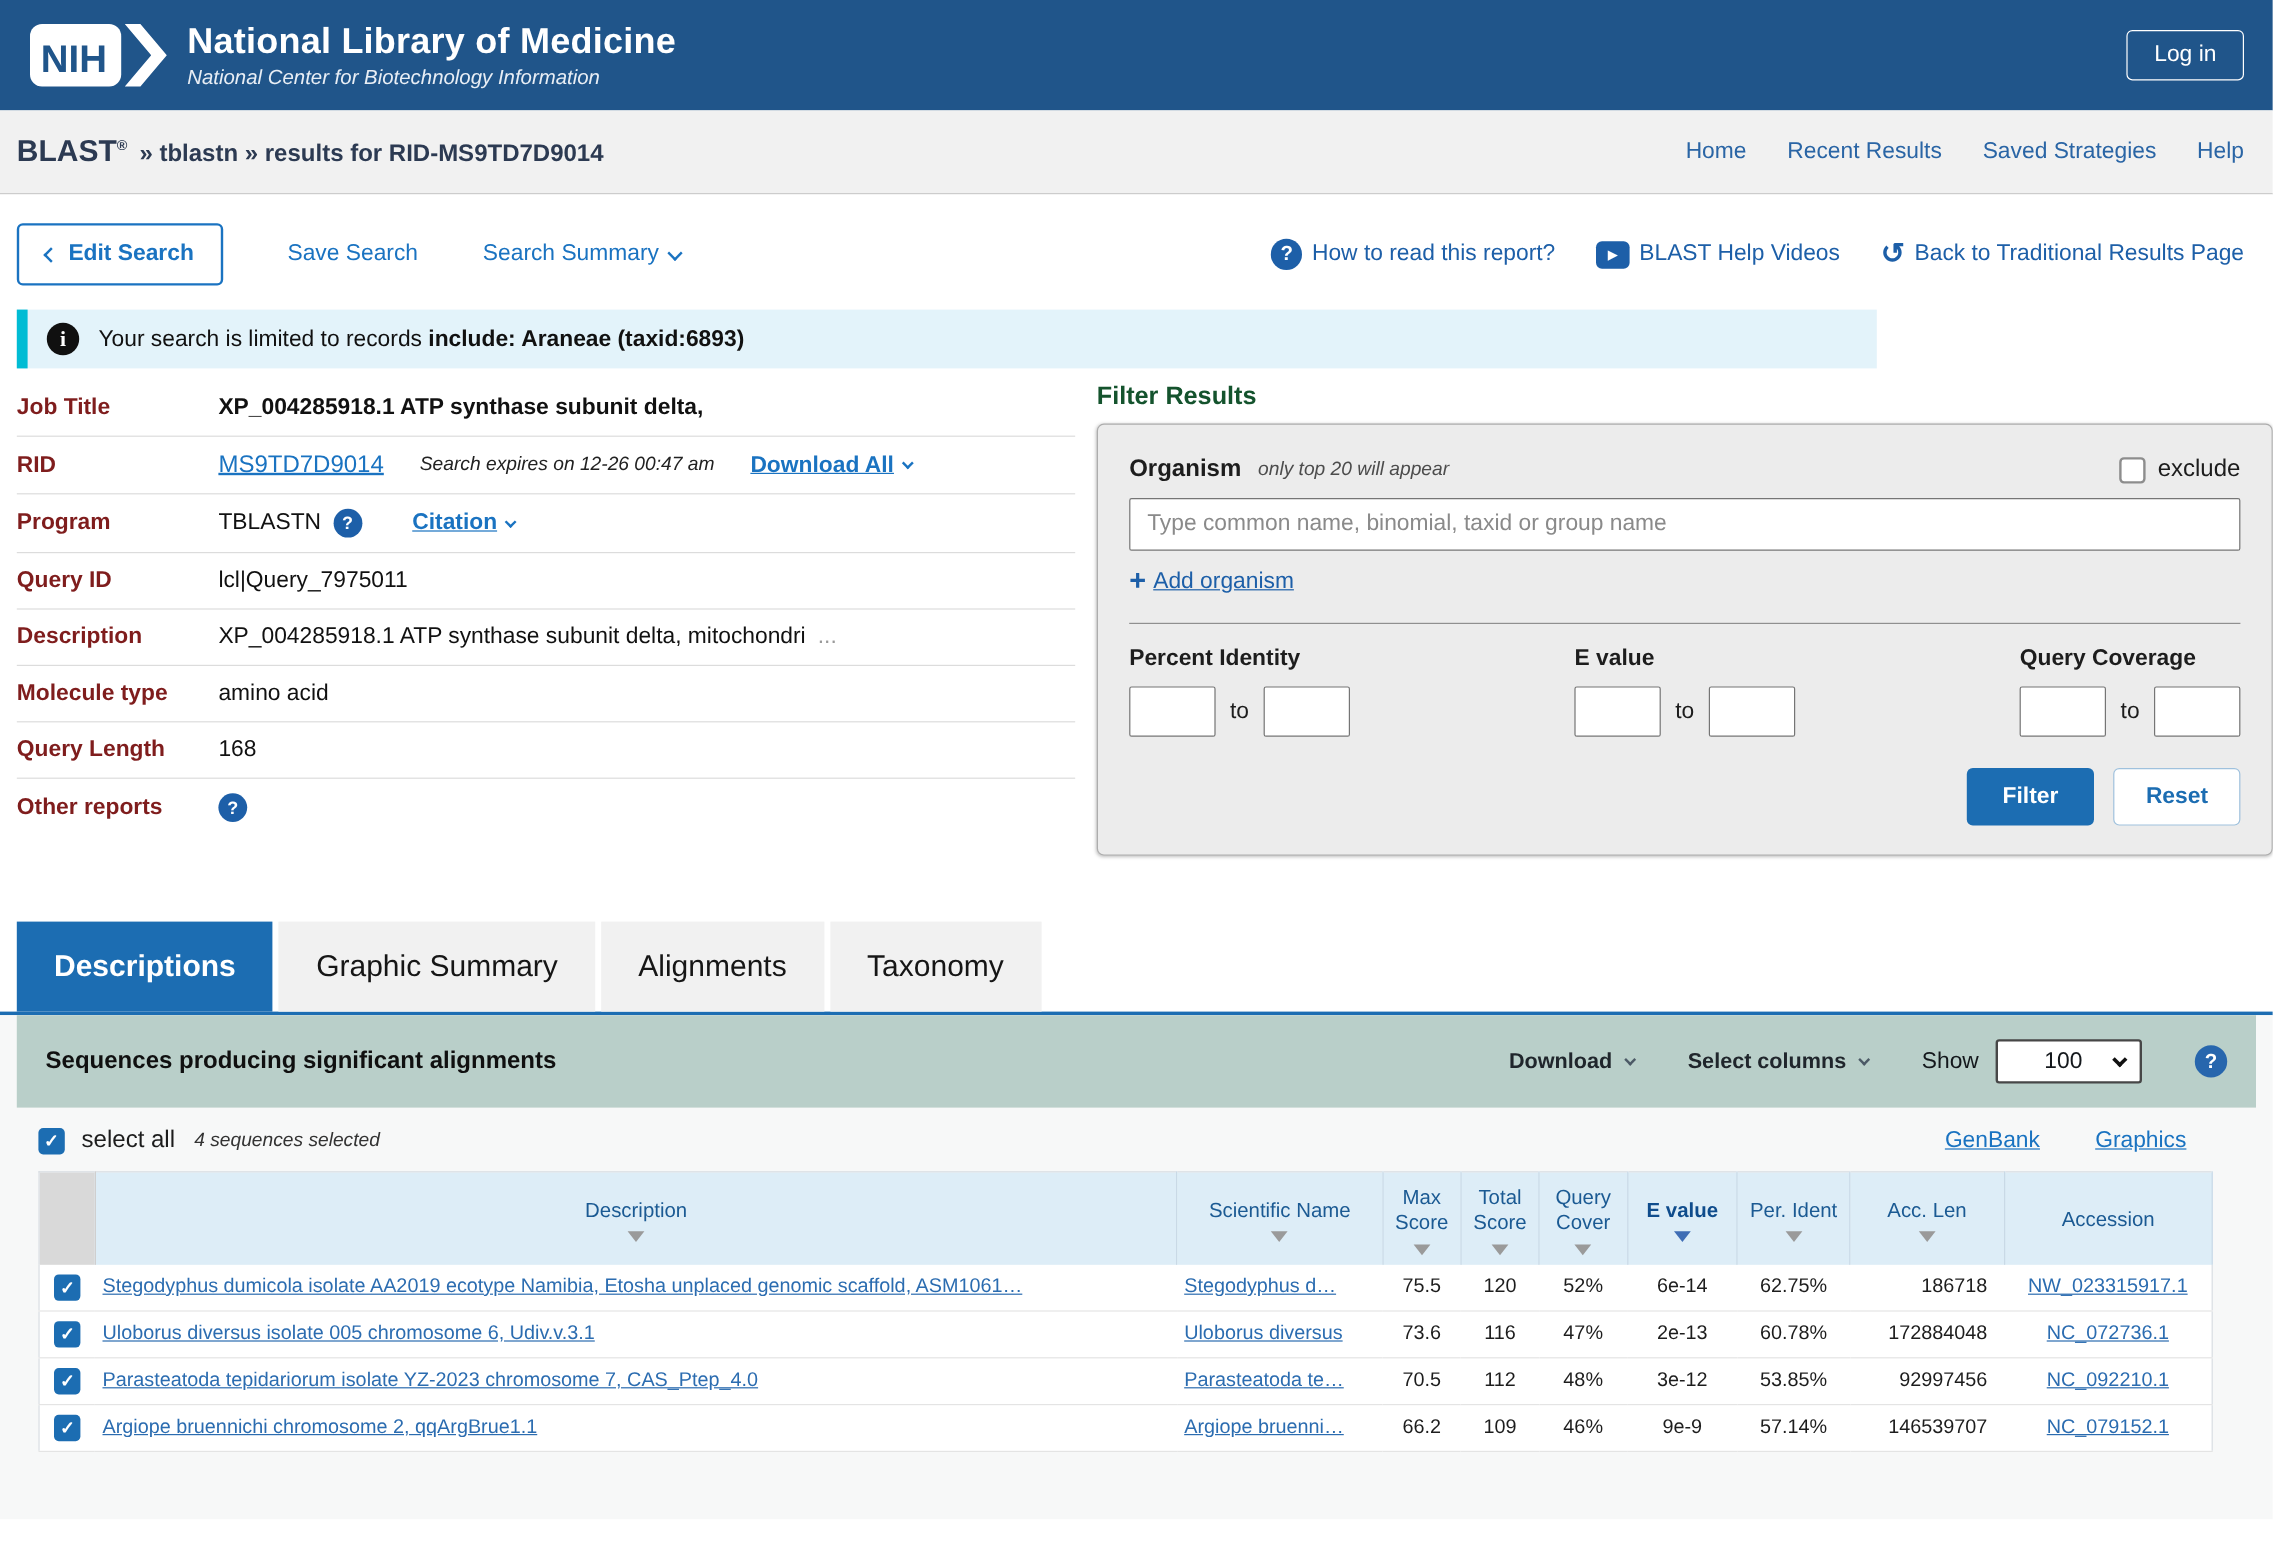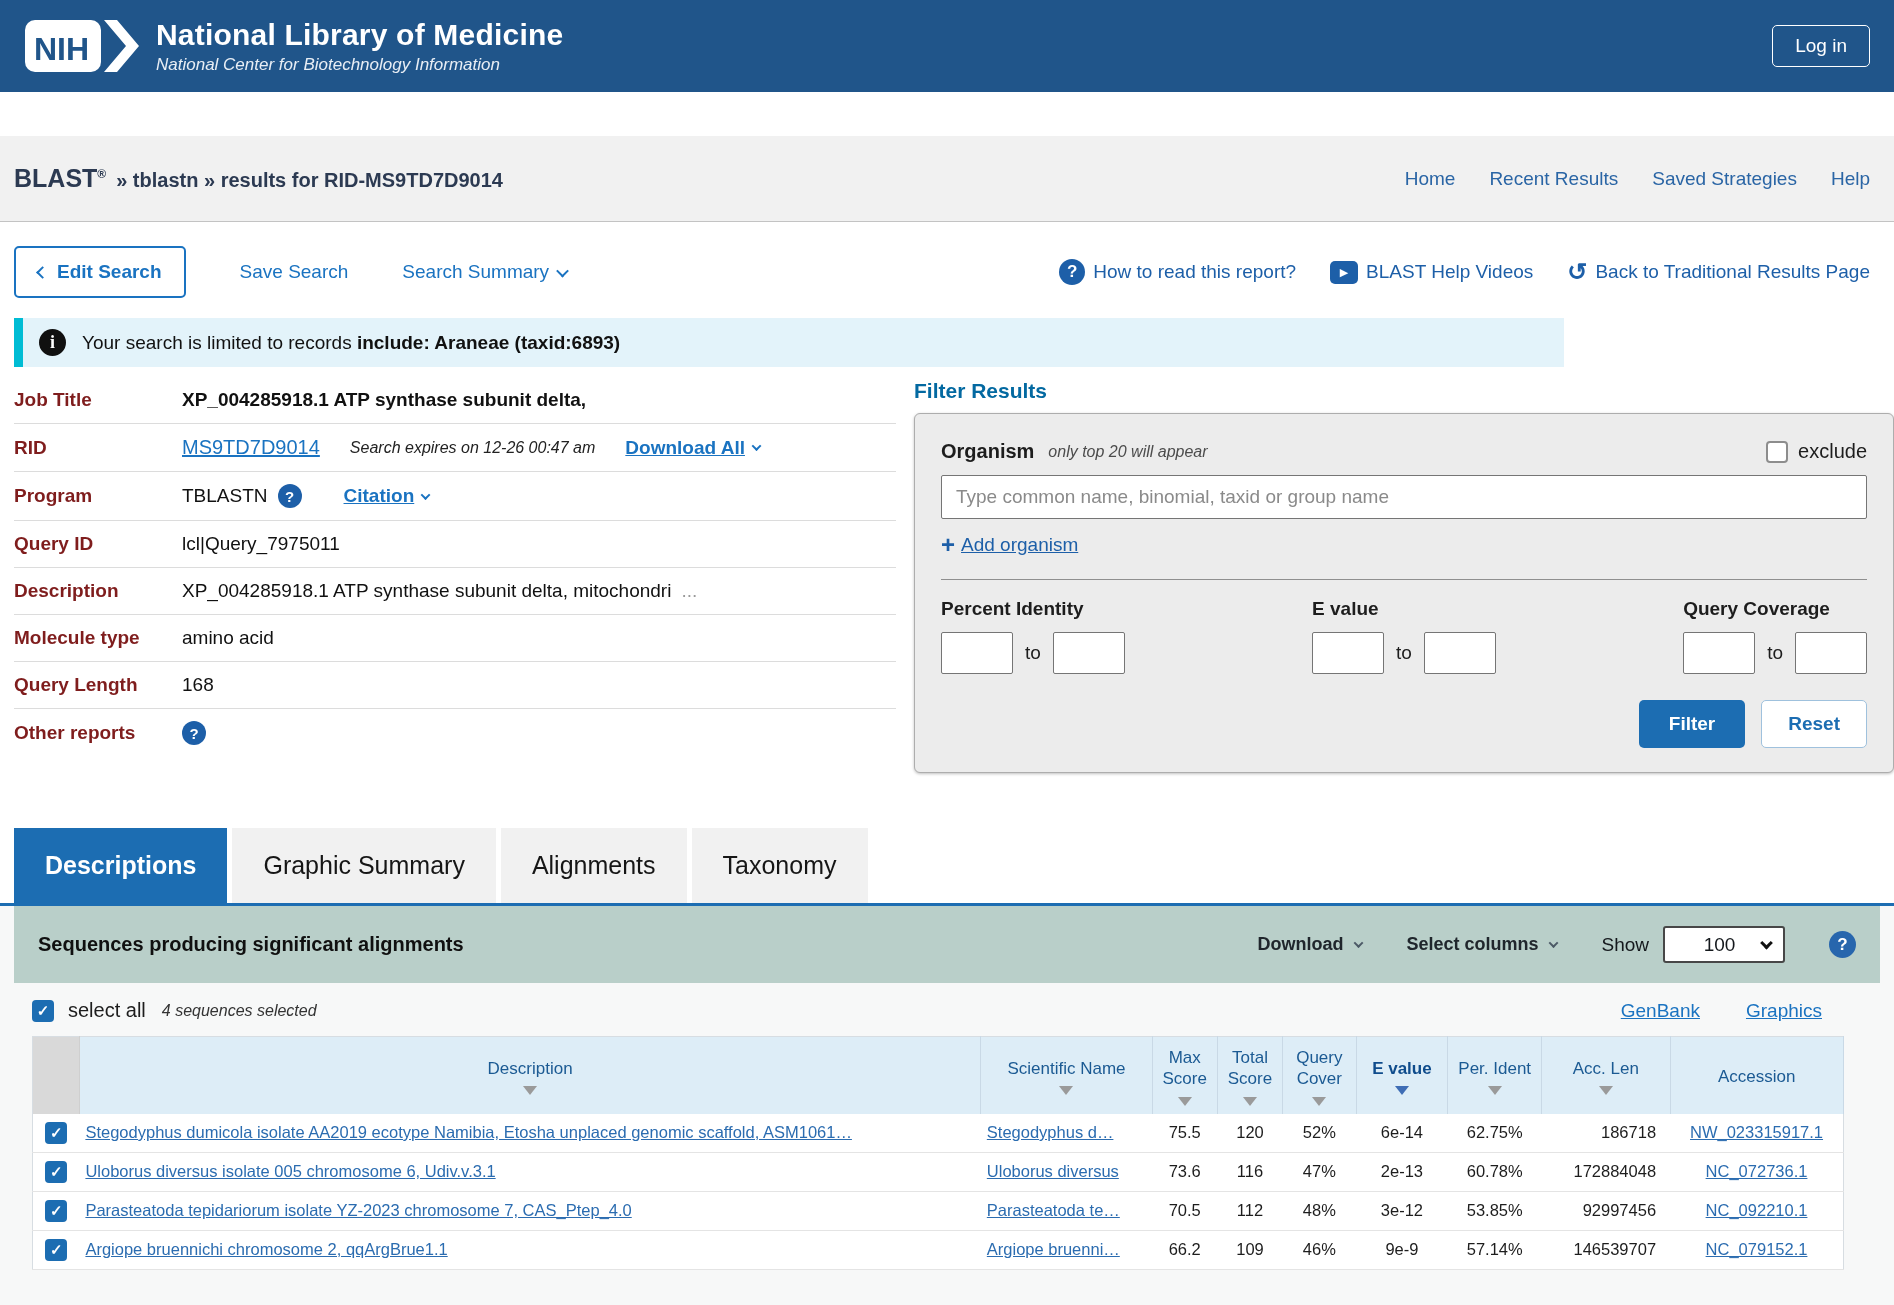--- a/index.html
+++ b/index.html
@@ -9,22 +9,22 @@
   
   .nlm-header { height: 92px; background: #20558a; display: flex; align-items: center; padding: 0 24px; }
   .logo-wrap { display: flex; align-items: center; gap: 14px; }
   .logo-text .t1 { color: #fff; font-size: 30px; font-weight: bold; letter-spacing: .2px; }
   .logo-text .t2 { color: #e8eef5; font-size: 17px; font-style: italic; margin-top: 3px; }
   .hdr-spacer { flex: 1; }
   .login-btn { color: #fff; font-size: 19px; border: 1.5px solid #fff; border-radius: 5px;
     padding: 9px 22px; background: transparent; cursor: pointer; }
 
   
-  .crumb-bar { height: 86px; background: #f1f1f1; border-bottom: 1px solid #c3c3c3;
-    display: flex; align-items: center; padding: 0 24px 0 14px; margin-top: 44px; }
+  .crumb-bar { height: 70px; background: #f1f1f1; border-bottom: 1px solid #c3c3c3;
+    display: flex; align-items: center; padding: 0 24px 0 14px; }
   .crumb { color: #2c3a52; font-weight: bold; font-size: 20px; display: flex; align-items: baseline; gap: 10px; }
   .crumb .app { font-size: 25px; }
   .crumb sup { font-size: 12px; }
   .crumb-spacer { flex: 1; }
   .top-nav { display: flex; gap: 34px; }
   .top-nav a { color: #2a65a5; font-size: 19px; text-decoration: none; cursor: pointer; }
 
   
   .toolbar { display: flex; align-items: center; padding: 24px 24px 18px 14px; background: #fff; }
   .edit-btn { display: inline-flex; align-items: center; gap: 10px; border: 2.5px solid #1a73c1; border-radius: 5px;
@@ -62,21 +62,21 @@
   .dlabel { width: 168px; min-width: 168px; font-weight: bold; font-size: 19px; color: #7f1d1d; }
   .dvalue { font-size: 19px; color: #111; display: flex; align-items: center; gap: 10px; flex-wrap: nowrap; }
   .dvalue.bold { font-weight: bold; }
   .ulink { color: #1a73c1; text-decoration: underline; cursor: pointer; }
   .rid-link { font-size: 20px; }
   .expires { font-style: italic; font-size: 16px; color: #222; margin: 0 20px; white-space: nowrap; }
   .dl-all { font-weight: 600; display: inline-flex; align-items: center; gap: 8px; white-space: nowrap; }
   .fade { color: #9a9a9a; }
 
   .filter-col { margin-left: 18px; width: 980px; }
-  .filter-title { font-size: 21px; font-weight: bold; color: #0369a1; margin: 2px 0 10px 0; }
+  .filter-title { font-size: 21px; font-weight: bold; color: #14532d; margin: 2px 0 10px 0; }
   .filter-panel { background: #ececec; border: 1px solid #adadad; border-radius: 6px;
     box-shadow: 0 1px 3px rgba(0,0,0,.25); padding: 26px 26px 24px 26px; }
   .org-row { display: flex; align-items: center; }
   .org-label { font-size: 20px; font-weight: bold; }
   .org-hint { font-style: italic; font-size: 16px; color: #4c4c4c; margin-left: 14px; }
   .exclude-wrap { margin-left: auto; display: flex; align-items: center; gap: 10px; font-size: 20px; }
   .cb-empty { width: 22px; height: 22px; background: #fff; border: 2px solid #8d8d8d; border-radius: 4px; cursor: pointer; }
   .org-input { width: 100%; height: 44px; margin-top: 12px; border: 1px solid #757575; border-radius: 2px;
     font-size: 19px; padding: 0 14px; font-family: "Liberation Sans", sans-serif; color: #111; background:#fff; }
   .org-input::placeholder { color: #8a8a8a; }

